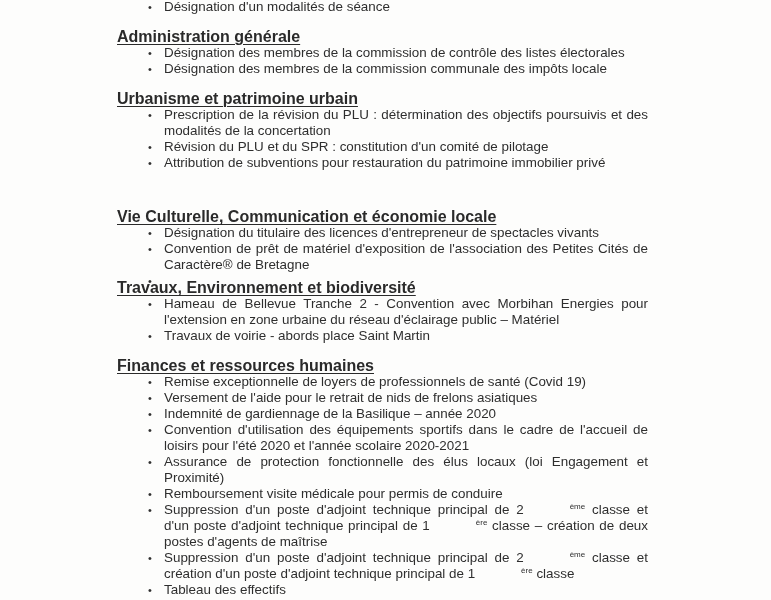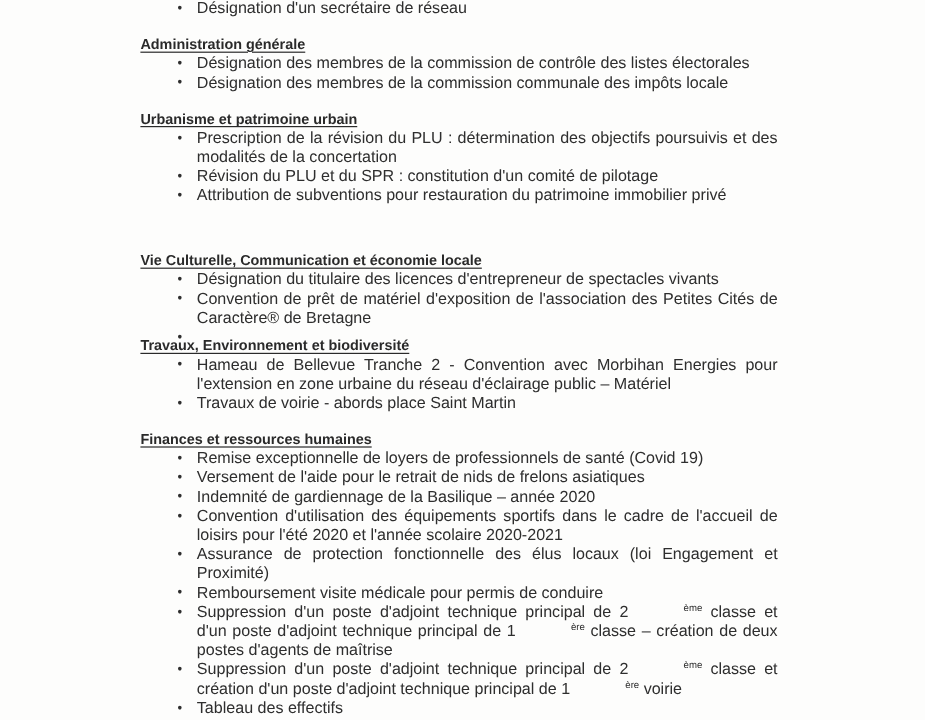--- a/index.html
+++ b/index.html
@@ -22,21 +22,21 @@
       width: 771px;
       height: 600px;
     }
     .section {
       position: absolute;
       left: 117px;
       width: 531px;
     }
     .heading {
       font-weight: bold;
-      font-size: 12px;
+      font-size: 16px;
       line-height: 16px;
       text-decoration: underline;
       text-underline-offset: 2px;
       text-decoration-thickness: 1px;
       margin: 0;
       color: #2a2a2a;
     }
     ul.items {
       list-style: none;
       margin: 0;
@@ -64,21 +64,21 @@
       margin-left: 46px;
     }
   </style>
 </head>
 <body>
 
 <div class="page">
 
   <div class="section" style="top:-1px;">
     <ul class="items">
-      <li><span class="bullet">•</span><span>Désignation d'un secrétaire de réseau</span></li>
+      <li><span class="bullet">•</span><span>Désignation d'un modalités de séance</span></li>
     </ul>
   </div>
 
   <div class="section" style="top:29px;">
     <h2 class="heading">Administration générale</h2>
     <ul class="items">
       <li><span class="bullet">•</span><span>Désignation des membres de la commission de contrôle des listes électorales</span></li>
       <li><span class="bullet">•</span><span>Désignation des membres de la commission communale des impôts locale</span></li>
     </ul>
   </div>
@@ -112,18 +112,18 @@
   <div class="section" style="top:358px;">
     <h2 class="heading">Finances et ressources humaines</h2>
     <ul class="items">
       <li><span class="bullet">•</span><span>Remise exceptionnelle de loyers de professionnels de santé (Covid 19)</span></li>
       <li><span class="bullet">•</span><span>Versement de l'aide pour le retrait de nids de frelons asiatiques</span></li>
       <li><span class="bullet">•</span><span>Indemnité de gardiennage de la Basilique – année 2020</span></li>
       <li><span class="bullet">•</span><span>Convention d'utilisation des équipements sportifs dans le cadre de l'accueil de loisirs pour l'été 2020 et l'année scolaire 2020-2021</span></li>
       <li><span class="bullet">•</span><span>Assurance de protection fonctionnelle des élus locaux (loi Engagement et Proximité)</span></li>
       <li><span class="bullet">•</span><span>Remboursement visite médicale pour permis de conduire</span></li>
       <li><span class="bullet">•</span><span><span>Suppression d'un poste d'adjoint technique principal de 2</span><sup>ème</sup><span> classe et d'un poste d'adjoint technique principal de 1</span><sup>ère</sup><span> classe – création de deux postes d'agents de maîtrise</span></span></li>
-      <li><span class="bullet">•</span><span><span>Suppression d'un poste d'adjoint technique principal de 2</span><sup>ème</sup><span> classe et création d'un poste d'adjoint technique principal de 1</span><sup>ère</sup><span> voirie</span></span></li>
+      <li><span class="bullet">•</span><span><span>Suppression d'un poste d'adjoint technique principal de 2</span><sup>ème</sup><span> classe et création d'un poste d'adjoint technique principal de 1</span><sup>ère</sup><span> classe</span></span></li>
       <li><span class="bullet">•</span><span>Tableau des effectifs</span></li>
     </ul>
   </div>
 
 </div>
 
 </body></html>

